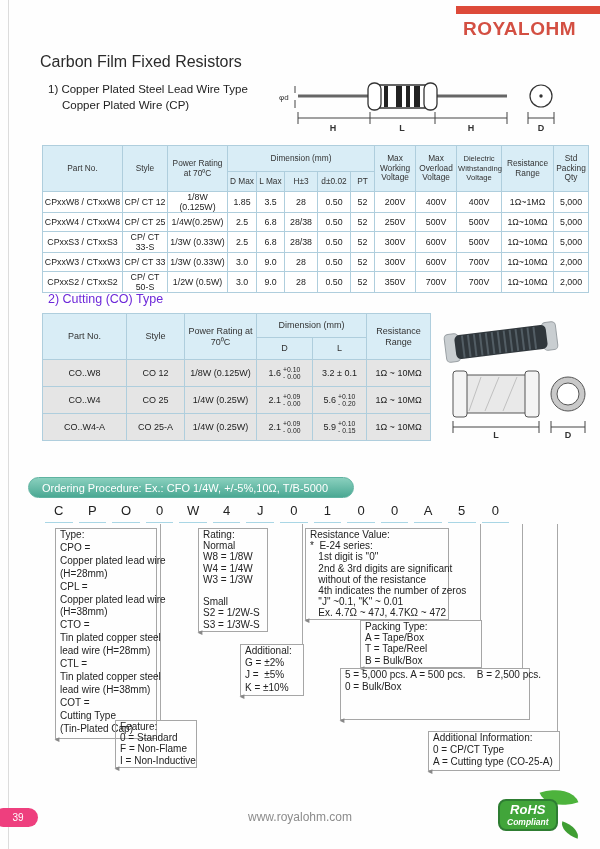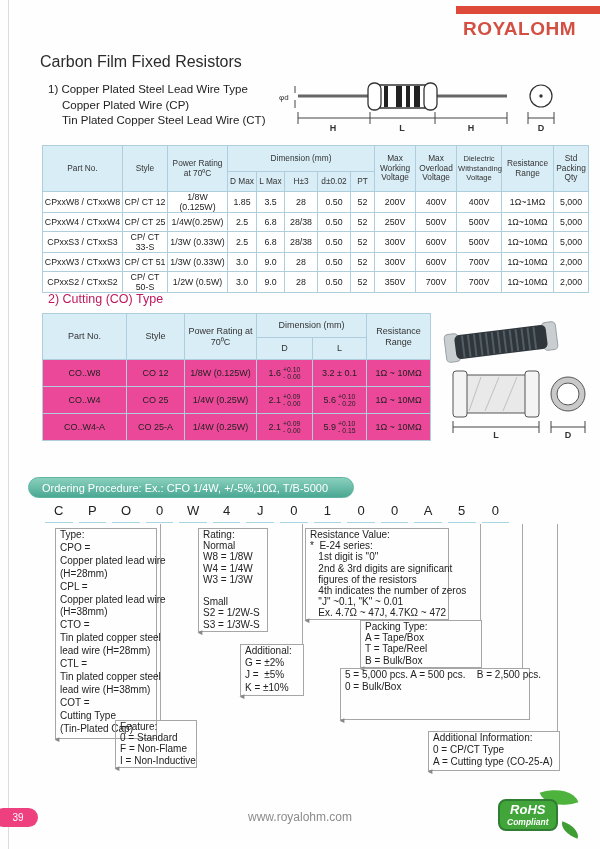--- a/index.html
+++ b/index.html
@@ -6,34 +6,34 @@
   .page{position:relative;width:600px;height:849px;background:#fefefe;overflow:hidden;
         font-family:"Liberation Sans",sans-serif;color:#222;}
   .abs{position:absolute;}
   .edge-line{left:8px;top:0;width:1px;height:849px;background:#dcdcdc;}
   .topbar{left:456px;top:6px;width:144px;height:8px;background:#dd4a39;}
   .logo{left:420px;top:18px;width:156px;text-align:right;font-size:19px;font-weight:bold;
         letter-spacing:.5px;color:#d34f42;}
   .title{left:40px;top:53px;font-size:16px;font-weight:500;color:#2b2b2b;}
   .sec1{left:48px;top:82px;font-size:11.5px;line-height:15.5px;color:#222;}
   .sec1 .ind{margin-left:14px;}
-  .sec2-title{left:48px;top:292px;font-size:12.5px;color:#be185d;}
+  .sec2-title{left:48px;top:292px;font-size:12.5px;color:#6d28d9;}
 
   
   table{border-collapse:collapse;table-layout:fixed;}
   .t1{left:42px;top:145px;width:546px;}
   .t2{left:42px;top:313px;width:388px;}
   th{background:#d9edf6;font-weight:normal;color:#333;}
   th,td{border:1px solid #afcedd;text-align:center;vertical-align:middle;padding:0 1px;}
   .t1 th{font-size:8.3px;line-height:9.5px;}
   .t1 td{font-size:8.8px;height:18px;background:#fff;}
   .t1 thead tr:first-child{height:26px;}
   .t1 thead tr:last-child{height:20px;}
   .t2 th{font-size:9px;line-height:11px;}
-  .t2 td{font-size:9px;height:26px;background:#ec4899;}
+  .t2 td{font-size:9px;height:26px;background:#e5e5e5;}
   .t2 thead tr:first-child{height:24px;}
   .t2 thead tr:last-child{height:22px;}
   .tolw{display:inline-flex;align-items:center;}
   .tolstack{display:inline-flex;flex-direction:column;font-size:6.8px;line-height:7.5px;
             margin-left:2px;text-align:left;}
 
   .notes{left:48px;top:439px;font-size:9.5px;line-height:12.5px;color:#333;}
 
   .banner{left:28px;top:477px;width:326px;height:21px;border-radius:11px;
           background:linear-gradient(180deg,#8ad0be,#4aa893);border:1px solid #5fb3a1;
@@ -72,21 +72,20 @@
 <div class="page">
 
   <div class="abs edge-line"></div>
   <div class="abs topbar"></div>
   <div class="abs logo">ROYALOHM</div>
   <div class="abs title">Carbon Film Fixed Resistors</div>
 
   <div class="abs sec1">
     <div>1) Copper Plated Steel Lead Wire Type</div>
     <div class="ind">Copper Plated Wire (CP)</div>
-    <div class="ind">Tin Plated Copper Steel Lead Wire (CT)</div>
   </div>
 
   <svg class="abs" style="left:278px;top:80px;" width="300" height="55" viewBox="0 0 300 55">
     <text x="1" y="20" font-size="8" fill="#333">φd</text>
     <line x1="17" y1="6" x2="17" y2="13" stroke="#444" stroke-width="1"></line>
     <line x1="17" y1="20" x2="17" y2="28" stroke="#444" stroke-width="1"></line>
     <line x1="20" y1="16" x2="92" y2="16" stroke="#666" stroke-width="3"></line>
     <line x1="157" y1="16" x2="229" y2="16" stroke="#666" stroke-width="3"></line>
     <rect x="92" y="5" width="65" height="23" rx="6" fill="#fff" stroke="#333" stroke-width="1.3"></rect>
     <rect x="90" y="3" width="13" height="27" rx="6" fill="#fff" stroke="#333" stroke-width="1.3"></rect>
@@ -188,21 +187,21 @@
           <td>0.50</td>
           <td>52</td>
           <td>300V</td>
           <td>600V</td>
           <td>500V</td>
           <td>1Ω~10MΩ</td>
           <td>5,000</td>
         </tr>
         <tr>
           <td>CPxxW3 / CTxxW3</td>
-          <td>CP/ CT 51</td>
+          <td>CP/ CT 33</td>
           <td>1/3W (0.33W)</td>
           <td>3.0</td>
           <td>9.0</td>
           <td>28</td>
           <td>0.50</td>
           <td>52</td>
           <td>300V</td>
           <td>600V</td>
           <td>700V</td>
           <td>1Ω~10MΩ</td>
@@ -405,21 +404,21 @@
       <div class="bx-line">Small</div>
       <div class="bx-line">S2 = 1/2W-S</div>
       <div class="bx-line">S3 = 1/3W-S</div>
     </div>
   <div class="abs obox lh11" style="left:305px;top:528px;width:142px;height:90px;">
     <span class="arr">◄</span>
       <div class="bx-line">Resistance Value:</div>
       <div class="bx-line">*  E-24 series:</div>
       <div class="bx-line">   1st digit is "0"</div>
       <div class="bx-line">   2nd &amp; 3rd digits are significant</div>
-      <div class="bx-line">   figures of the resistors</div>
+      <div class="bx-line">   without of the resistance</div>
       <div class="bx-line">   4th indicates the number of zeros</div>
       <div class="bx-line">   "J" ~0.1, "K" ~ 0.01</div>
       <div class="bx-line">   Ex. 4.7Ω ~ 47J, 4.7KΩ ~ 472</div>
     </div>
   <div class="abs obox lh12" style="left:240px;top:644px;width:62px;height:50px;">
     <span class="arr">◄</span>
       <div class="bx-line">Additional:</div>
       <div class="bx-line">G = ±2%</div>
       <div class="bx-line">J =  ±5%</div>
       <div class="bx-line">K = ±10%</div>

